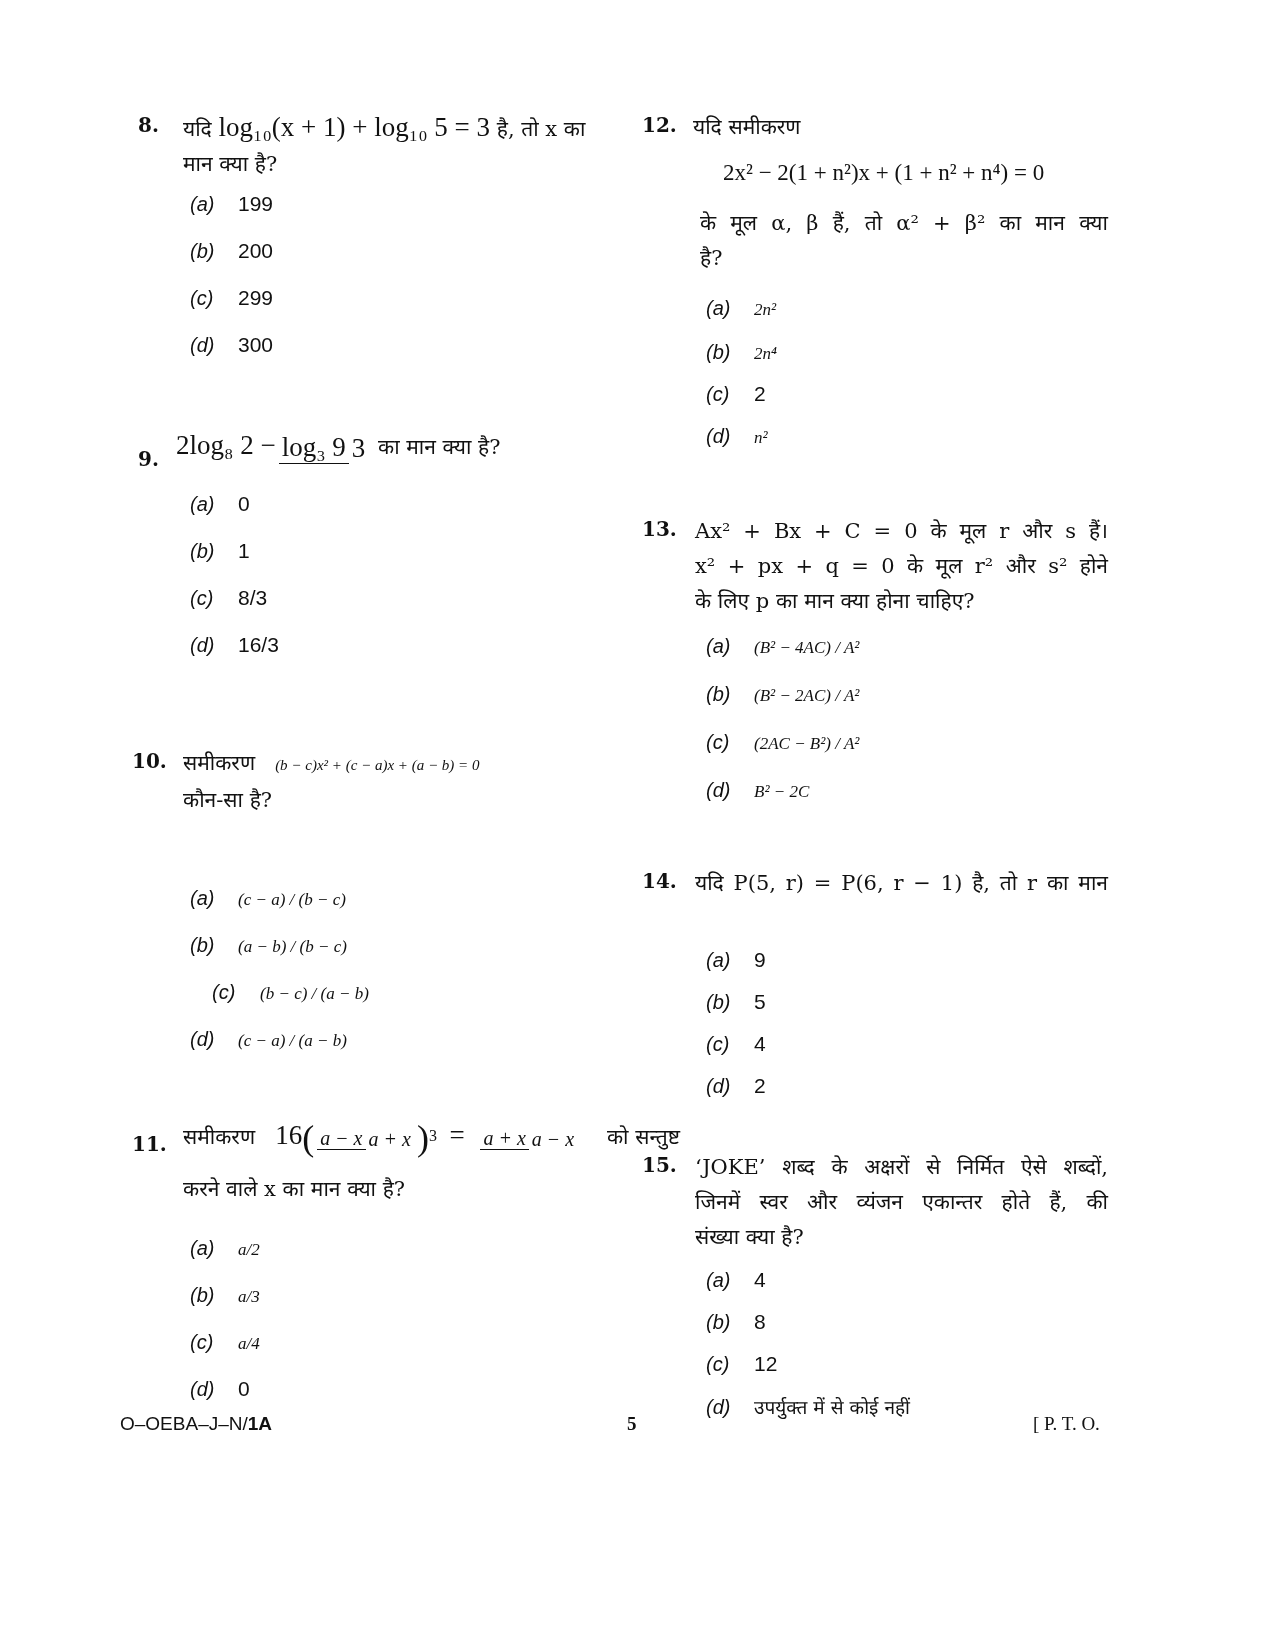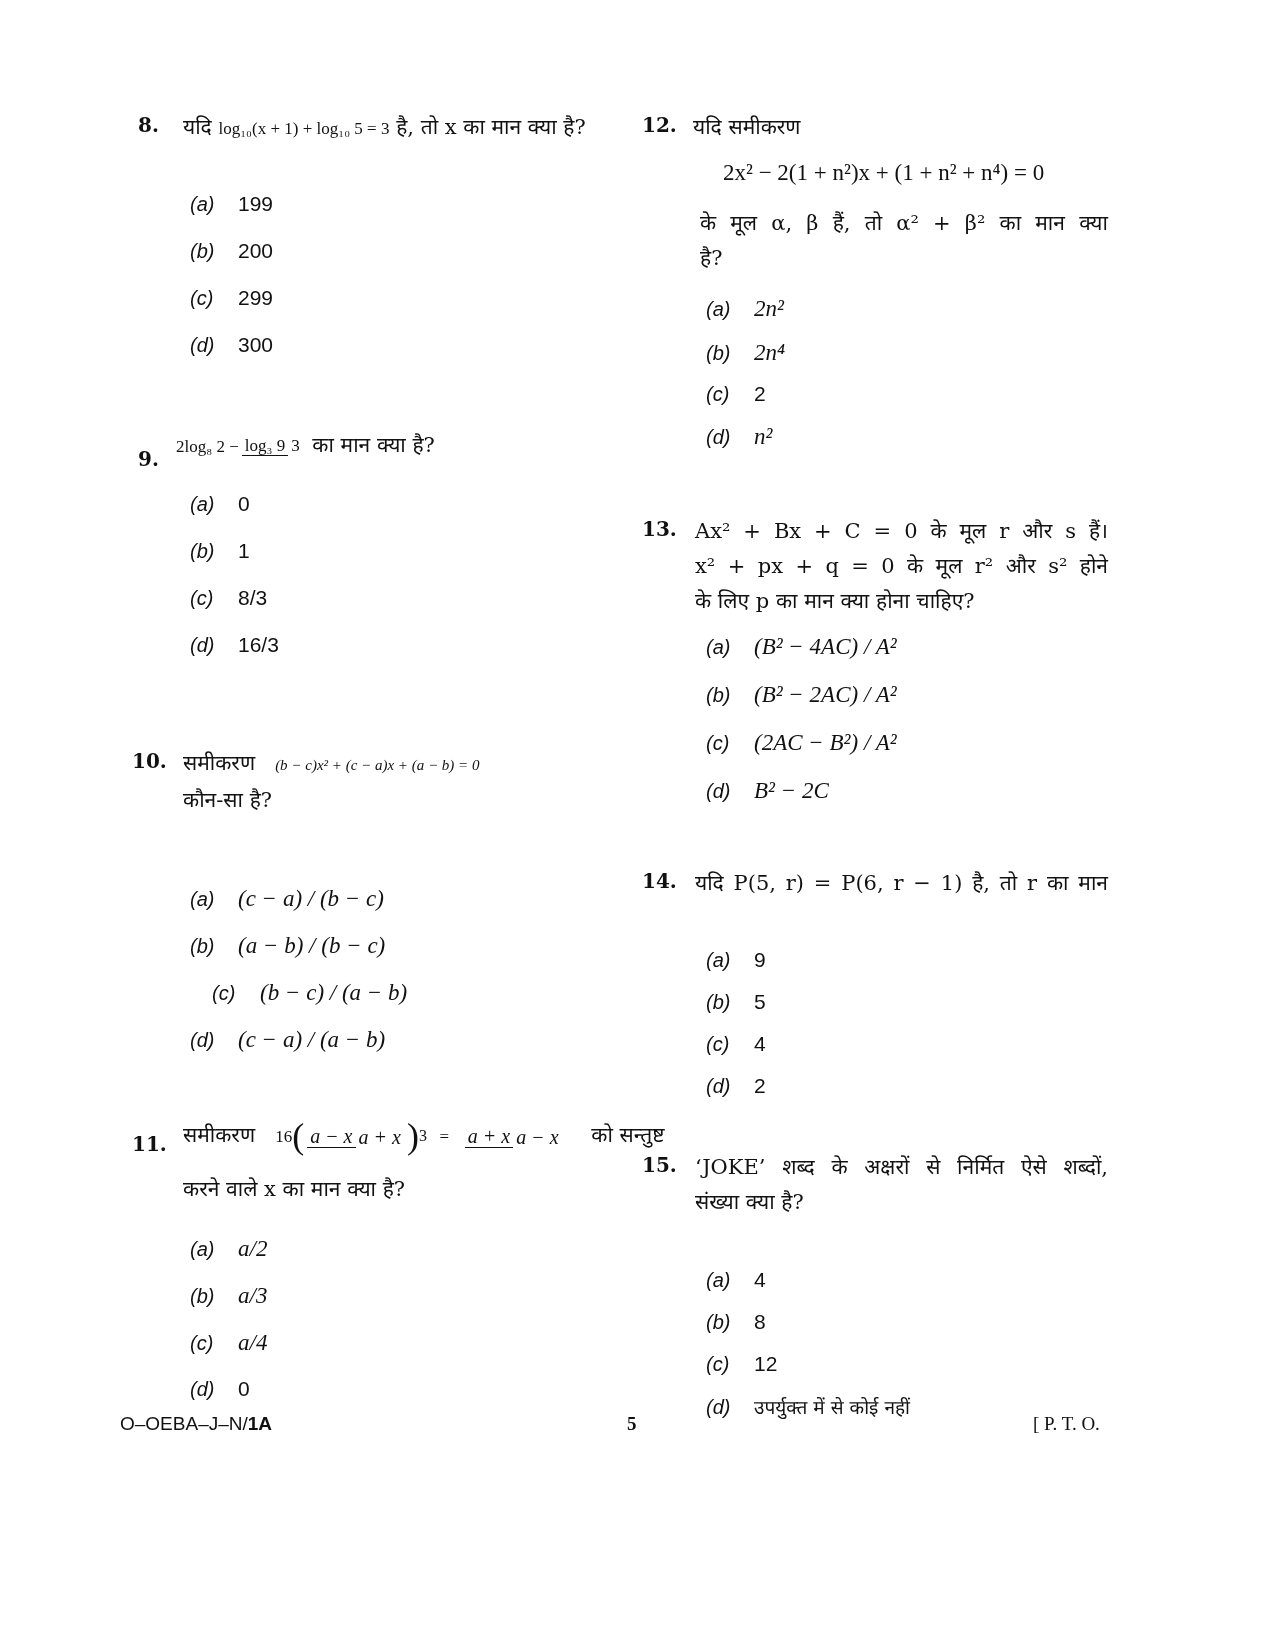--- a/index.html
+++ b/index.html
@@ -6,26 +6,26 @@
   body { width: 1275px; height: 1651px; position: relative; overflow: hidden;
          font-family: "DejaVu Serif", "Liberation Serif", serif; color: #111; }
   .col { position: absolute; top: 0; }
   .col-left { left: 138px; width: 460px; }
   .col-right { left: 648px; width: 460px; }
   .q { position: absolute; left: 0; width: 100%; }
   .qnum { position: absolute; left: 0; font-weight: bold; font-size: 20px;
           font-family: "DejaVu Serif", serif; }
   .qtext { position: absolute; left: 45px; right: 0; font-size: 21px; line-height: 35px; }
   .math { font-family: "Liberation Serif", serif; font-style: italic; font-size: 23px; }
-  .mathu { font-family: "Liberation Serif", serif; font-size: 17px; }
+  .mathu { font-family: "Liberation Serif", serif; font-size: 27px; }
   .opt { position: absolute; left: 52px; font-size: 21px; height: 30px; }
   .opt .lbl { font-family: "Liberation Sans", sans-serif; font-style: italic;
               display: inline-block; width: 48px; font-size: 20px; }
   .opt .val { font-family: "Liberation Sans", sans-serif; font-size: 21px; }
-  .opt .val.it { font-style: italic; font-family: "Liberation Serif", serif; font-size: 23px; text-align: center; }
+  .opt .val.it { font-style: italic; font-family: "Liberation Serif", serif; font-size: 17px; text-align: center; }
   .center-eq { position: absolute; font-family: "Liberation Serif", serif; font-size: 23px; }
   .frac { display: inline-flex; flex-direction: row; align-items: center;
           vertical-align: middle; margin: 0 3px; line-height: 1.1; }
   .frac .num { border-bottom: 1.5px solid #111; padding: 0 3px; }
   .frac .den { padding: 0 3px; }
   .footer { position: absolute; top: 1413px; font-size: 19px; }
   .footer.left { left: 120px; font-family: "Liberation Sans", sans-serif; }
   .footer.mid { left: 627px; font-weight: bold; font-family: "Liberation Serif", serif; }
   .footer.right { left: 1033px; font-family: "Liberation Serif", serif; }
   sub, sup { font-size: 0.7em; }
@@ -139,20 +139,21 @@
     <div class="opt" style="top:82px; left:58px;"><span class="lbl">(a)</span><span class="val">9</span></div>
     <div class="opt" style="top:124px; left:58px;"><span class="lbl">(b)</span><span class="val">5</span></div>
     <div class="opt" style="top:166px; left:58px;"><span class="lbl">(c)</span><span class="val">4</span></div>
     <div class="opt" style="top:208px; left:58px;"><span class="lbl">(d)</span><span class="val">2</span></div>
   </div>
 
   <div class="q" style="top:1150px;">
     <span class="qnum" style="left:-6px; top:3px;">15.</span>
     <div class="qtext" style="top:0; left:47px;">
       <div style="text-align:justify; text-align-last:justify;">‘JOKE’ शब्द के अक्षरों से निर्मित ऐसे शब्दों,</div>
+      <div style="text-align:justify; text-align-last:justify;">जिनमें स्वर और व्यंजन एकान्तर होते हैं, की</div>
       <div>संख्या क्या है?</div>
     </div>
     <div class="opt" style="top:118px; left:58px;"><span class="lbl">(a)</span><span class="val">4</span></div>
     <div class="opt" style="top:160px; left:58px;"><span class="lbl">(b)</span><span class="val">8</span></div>
     <div class="opt" style="top:202px; left:58px;"><span class="lbl">(c)</span><span class="val">12</span></div>
     <div class="opt" style="top:244px; left:58px;"><span class="lbl">(d)</span><span class="val" style="font-family:'DejaVu Sans', sans-serif; font-size:19px;">उपर्युक्त में से कोई नहीं</span></div>
   </div>
 </div>
 
 <div class="footer left"><span>O–OEBA–J–N/</span><b>1A</b></div>

